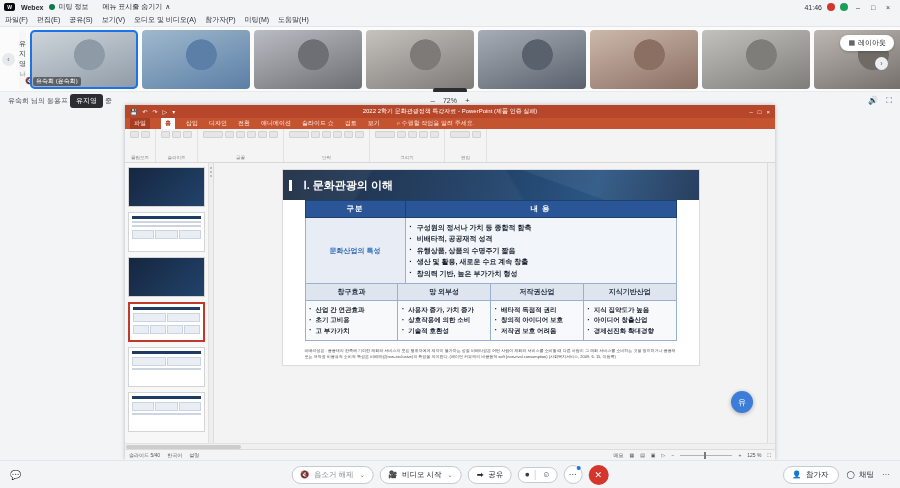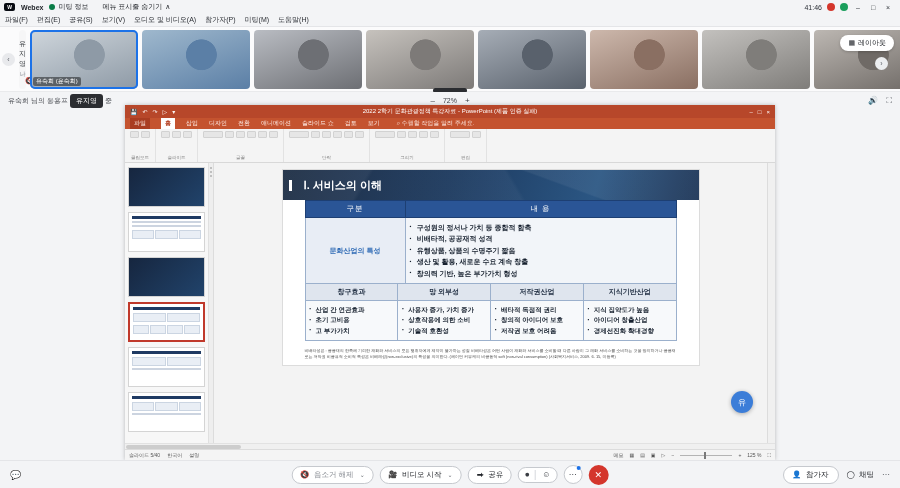--- a/index.html
+++ b/index.html
@@ -167,21 +167,21 @@
   .slide-title {
     color:#fff; font-size:11px; font-weight:bold; padding-left:12px; z-index:2;
     border-left:3px solid #fff; margin-left:6px; line-height:1;
   }
   .slide-sub {
     font-size:9px; font-weight:bold; color:#17335c; padding:9px 0 6px 22px;
     text-decoration:underline; text-underline-offset:2px;
   }
   .tbl { margin:0 22px; border-collapse:collapse; width:calc(100% - 44px); }
   .tbl th {
-    background:#2a5596; color:#fff; font-size:7.5px; font-weight:normal;
+    background:#2a5596; color:#fff; font-size:7.5px; font-weight:bold;
     padding:3px 15px; border:1px solid #1d3f73; letter-spacing:1px;
   }
   .tbl td { border:1px solid #9bb0cc; padding:3px 4px; font-size:7px; vertical-align:middle; }
   .td-label {
     background:#e8edf5; color:#2f6bb5; font-weight:bold; text-align:center; font-size:7.5px;
   }
   .td-list { background:#f2f5f9; }
   .td-list li { list-style:none; font-size:7px; color:#16202e; margin:1.5px 0;
                 font-weight:bold; padding-left:7px; position:relative; }
   .td-list li::before { content:"▪"; position:absolute; left:0; font-size:5px; top:0.5px;}
@@ -496,21 +496,21 @@
       <div class="vsplit">
         <div class="vdot"></div>
           <div class="vdot"></div>
           <div class="vdot"></div>
       </div>
 
       <div class="slide-area">
         <div class="slide">
 
           <div class="slide-header">
-            <div class="slide-title">Ⅰ. 서비스의 이해</div>
+            <div class="slide-title">Ⅰ. 문화관광의 이해</div>
           </div>
 
 
           <table class="tbl">
             <tbody>
                 <tr>
               <th style="width:27%">구분</th>
               <th>내 용</th>
             </tr>
             <tr>

